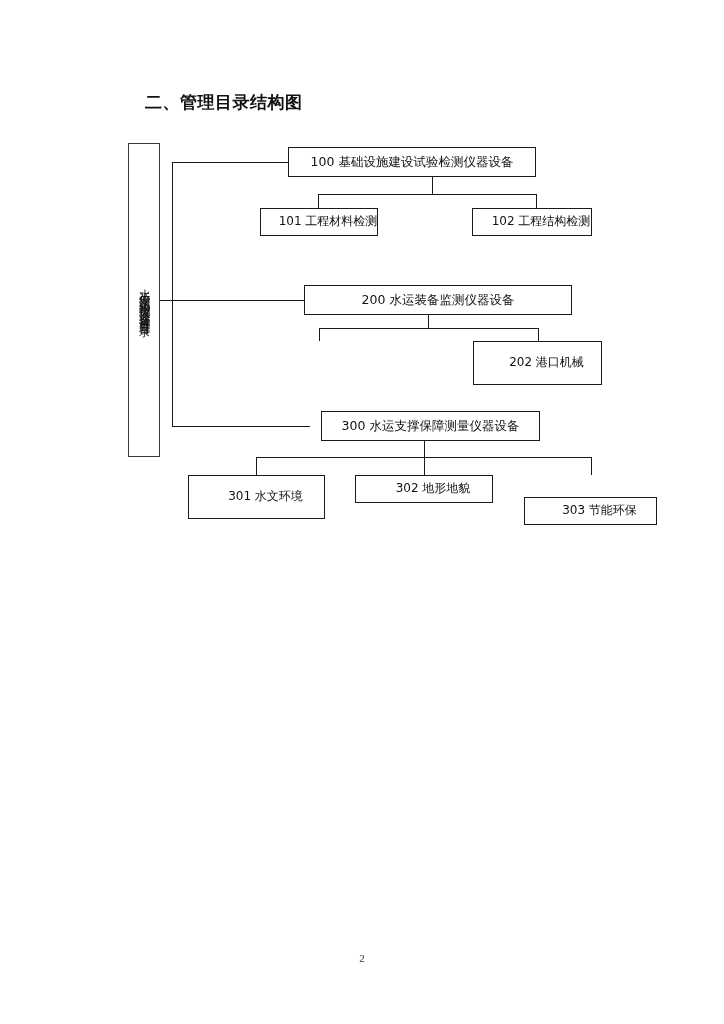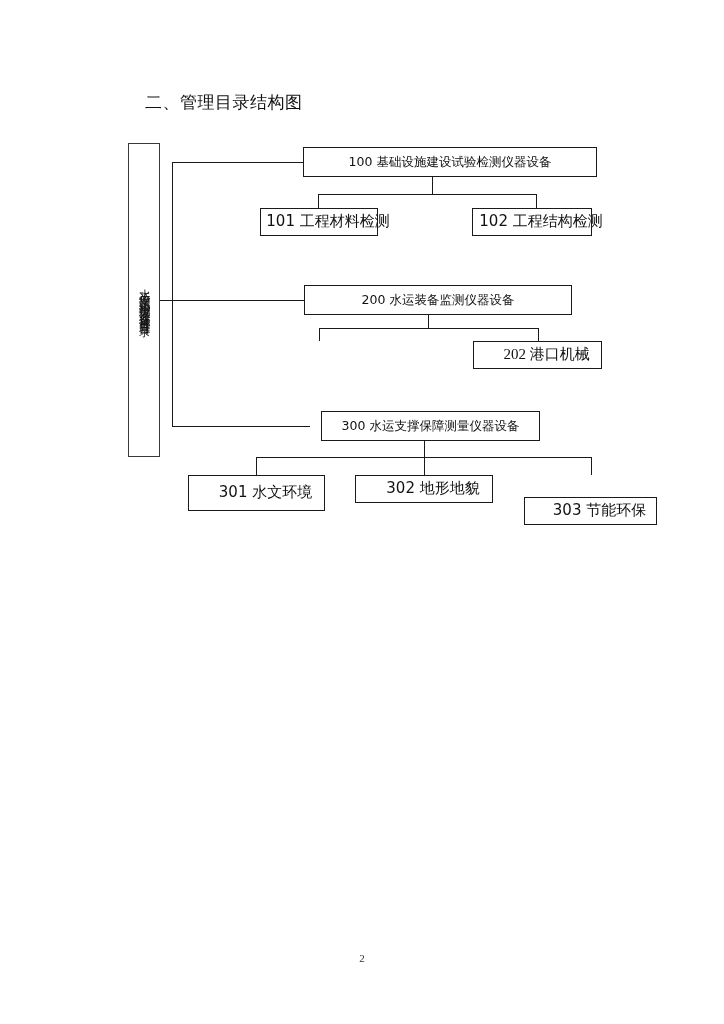--- a/index.html
+++ b/index.html
@@ -24,21 +24,21 @@
     height: 1024px;
     background: #fff;
   }
 
   
   .page-title {
     position: absolute;
     left: 145px;
     top: 90px;
     font-size: 17px;
-    font-weight: normal;
+    font-weight: bold;
     letter-spacing: 0.5px;
     line-height: 24px;
     white-space: nowrap;
     color: #111;
   }
 
   
   #diagram {
     position: absolute;
     left: 0;
@@ -54,21 +54,21 @@
     background: #ffffff;
     display: flex;
     align-items: center;
     justify-content: center;
     text-align: center;
     color: #111;
     line-height: 1.15;
     white-space: nowrap;
   }
   .node.level1 { font-size: 12.5px; }
-  .node.level2 { font-size: 15px; padding-left: 18px; }
+  .node.level2 { font-size: 12px; padding-left: 18px; }
 
   
   .root-label {
     position: absolute;
     left: 128px;
     top: 143px;
     width: 32px;
     height: 314px;
     border: 1px solid #3a3a3a;
     background: #fff;
@@ -125,48 +125,48 @@
     <div class="hline" style="left:160px; top:300px; width:13px;"></div>
 
     <div class="vline" style="left:172px; top:162px; height:264px;"></div>
 
     <div class="hline" style="left:172px; top:162px; width:131px;"></div>
 
     <div class="hline" style="left:172px; top:300px; width:132px;"></div>
 
     <div class="hline" style="left:172px; top:426px; width:138px;"></div>
 
-    <div class="node level1" style="left:303px; top:147px; width:294px; height:30px;">100  基础设施建设试验检测仪器设备</div>
+    <div class="node level1" style="left:288px; top:147px; width:248px; height:30px;">100  基础设施建设试验检测仪器设备</div>
 
     <div class="vline" style="left:432px; top:177px; height:17px;"></div>
     <div class="hline" style="left:318px; top:194px; width:218px;"></div>
     <div class="vline" style="left:318px; top:194px; height:14px;"></div>
     <div class="vline" style="left:536px; top:194px; height:14px;"></div>
 
     <div class="node level2" style="left:260px; top:208px; width:118px; height:28px;">101  工程材料检测</div>
     <div class="node level2" style="left:472px; top:208px; width:120px; height:28px;">102  工程结构检测</div>
 
     <div class="node level1" style="left:304px; top:285px; width:268px; height:30px;">200  水运装备监测仪器设备</div>
 
     <div class="vline" style="left:428px; top:315px; height:13px;"></div>
     <div class="hline" style="left:319px; top:328px; width:219px;"></div>
     <div class="vline" style="left:319px; top:328px; height:13px;"></div>
     <div class="vline" style="left:538px; top:328px; height:13px;"></div>
 
-    <div class="node level2" style="left:473px; top:341px; width:129px; height:28px;font-family:Liberation Serif, serif;">202  港口机械</div>
+    <div class="node level2" style="left:473px; top:341px; width:129px; height:44px;">202  港口机械</div>
 
     <div class="node level1" style="left:321px; top:411px; width:219px; height:30px;">300  水运支撑保障测量仪器设备</div>
 
     <div class="vline" style="left:424px; top:441px; height:16px;"></div>
     <div class="hline" style="left:256px; top:457px; width:335px;"></div>
     <div class="vline" style="left:256px; top:457px; height:18px;"></div>
     <div class="vline" style="left:424px; top:457px; height:18px;"></div>
     <div class="vline" style="left:591px; top:457px; height:18px;"></div>
 
-    <div class="node level2" style="left:188px; top:475px; width:137px; height:36px;">301  水文环境</div>
+    <div class="node level2" style="left:188px; top:475px; width:137px; height:44px;">301  水文环境</div>
     <div class="node level2" style="left:355px; top:475px; width:138px; height:28px;">302  地形地貌</div>
     <div class="node level2" style="left:524px; top:497px; width:133px; height:28px;">303  节能环保</div>
 
   </div>
 
   <div class="page-number">2</div>
 
 </div>
 
 </body></html>

